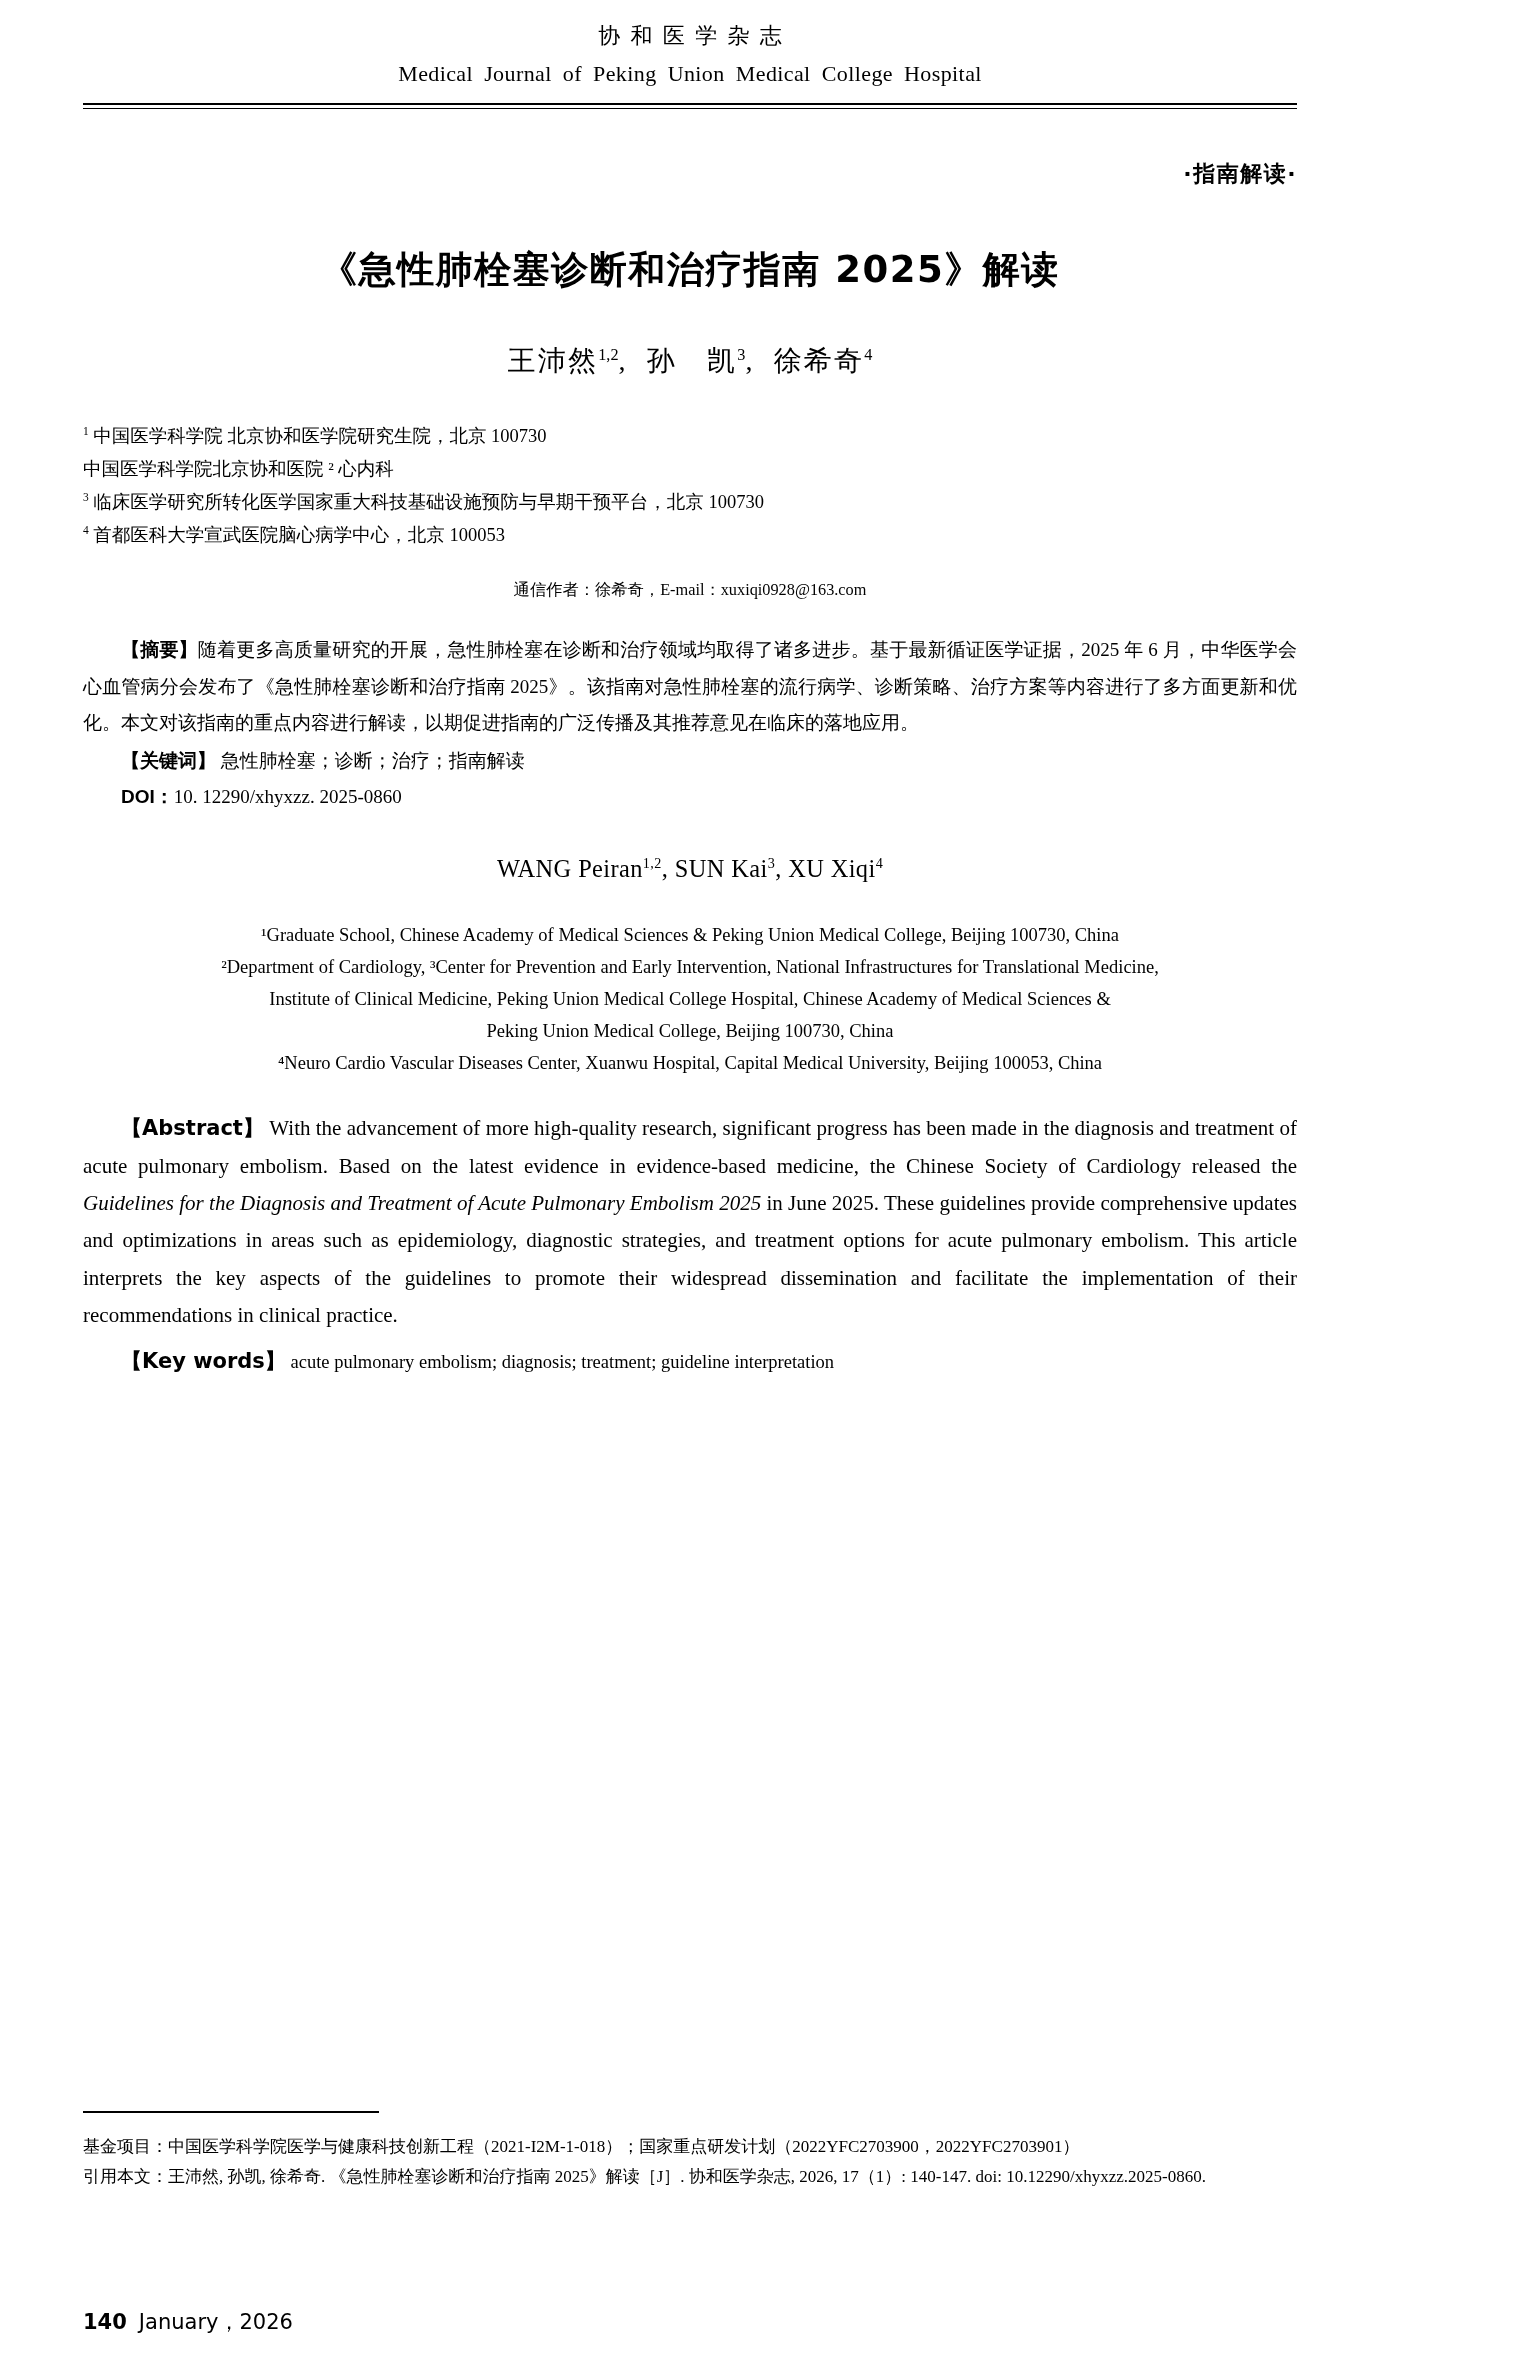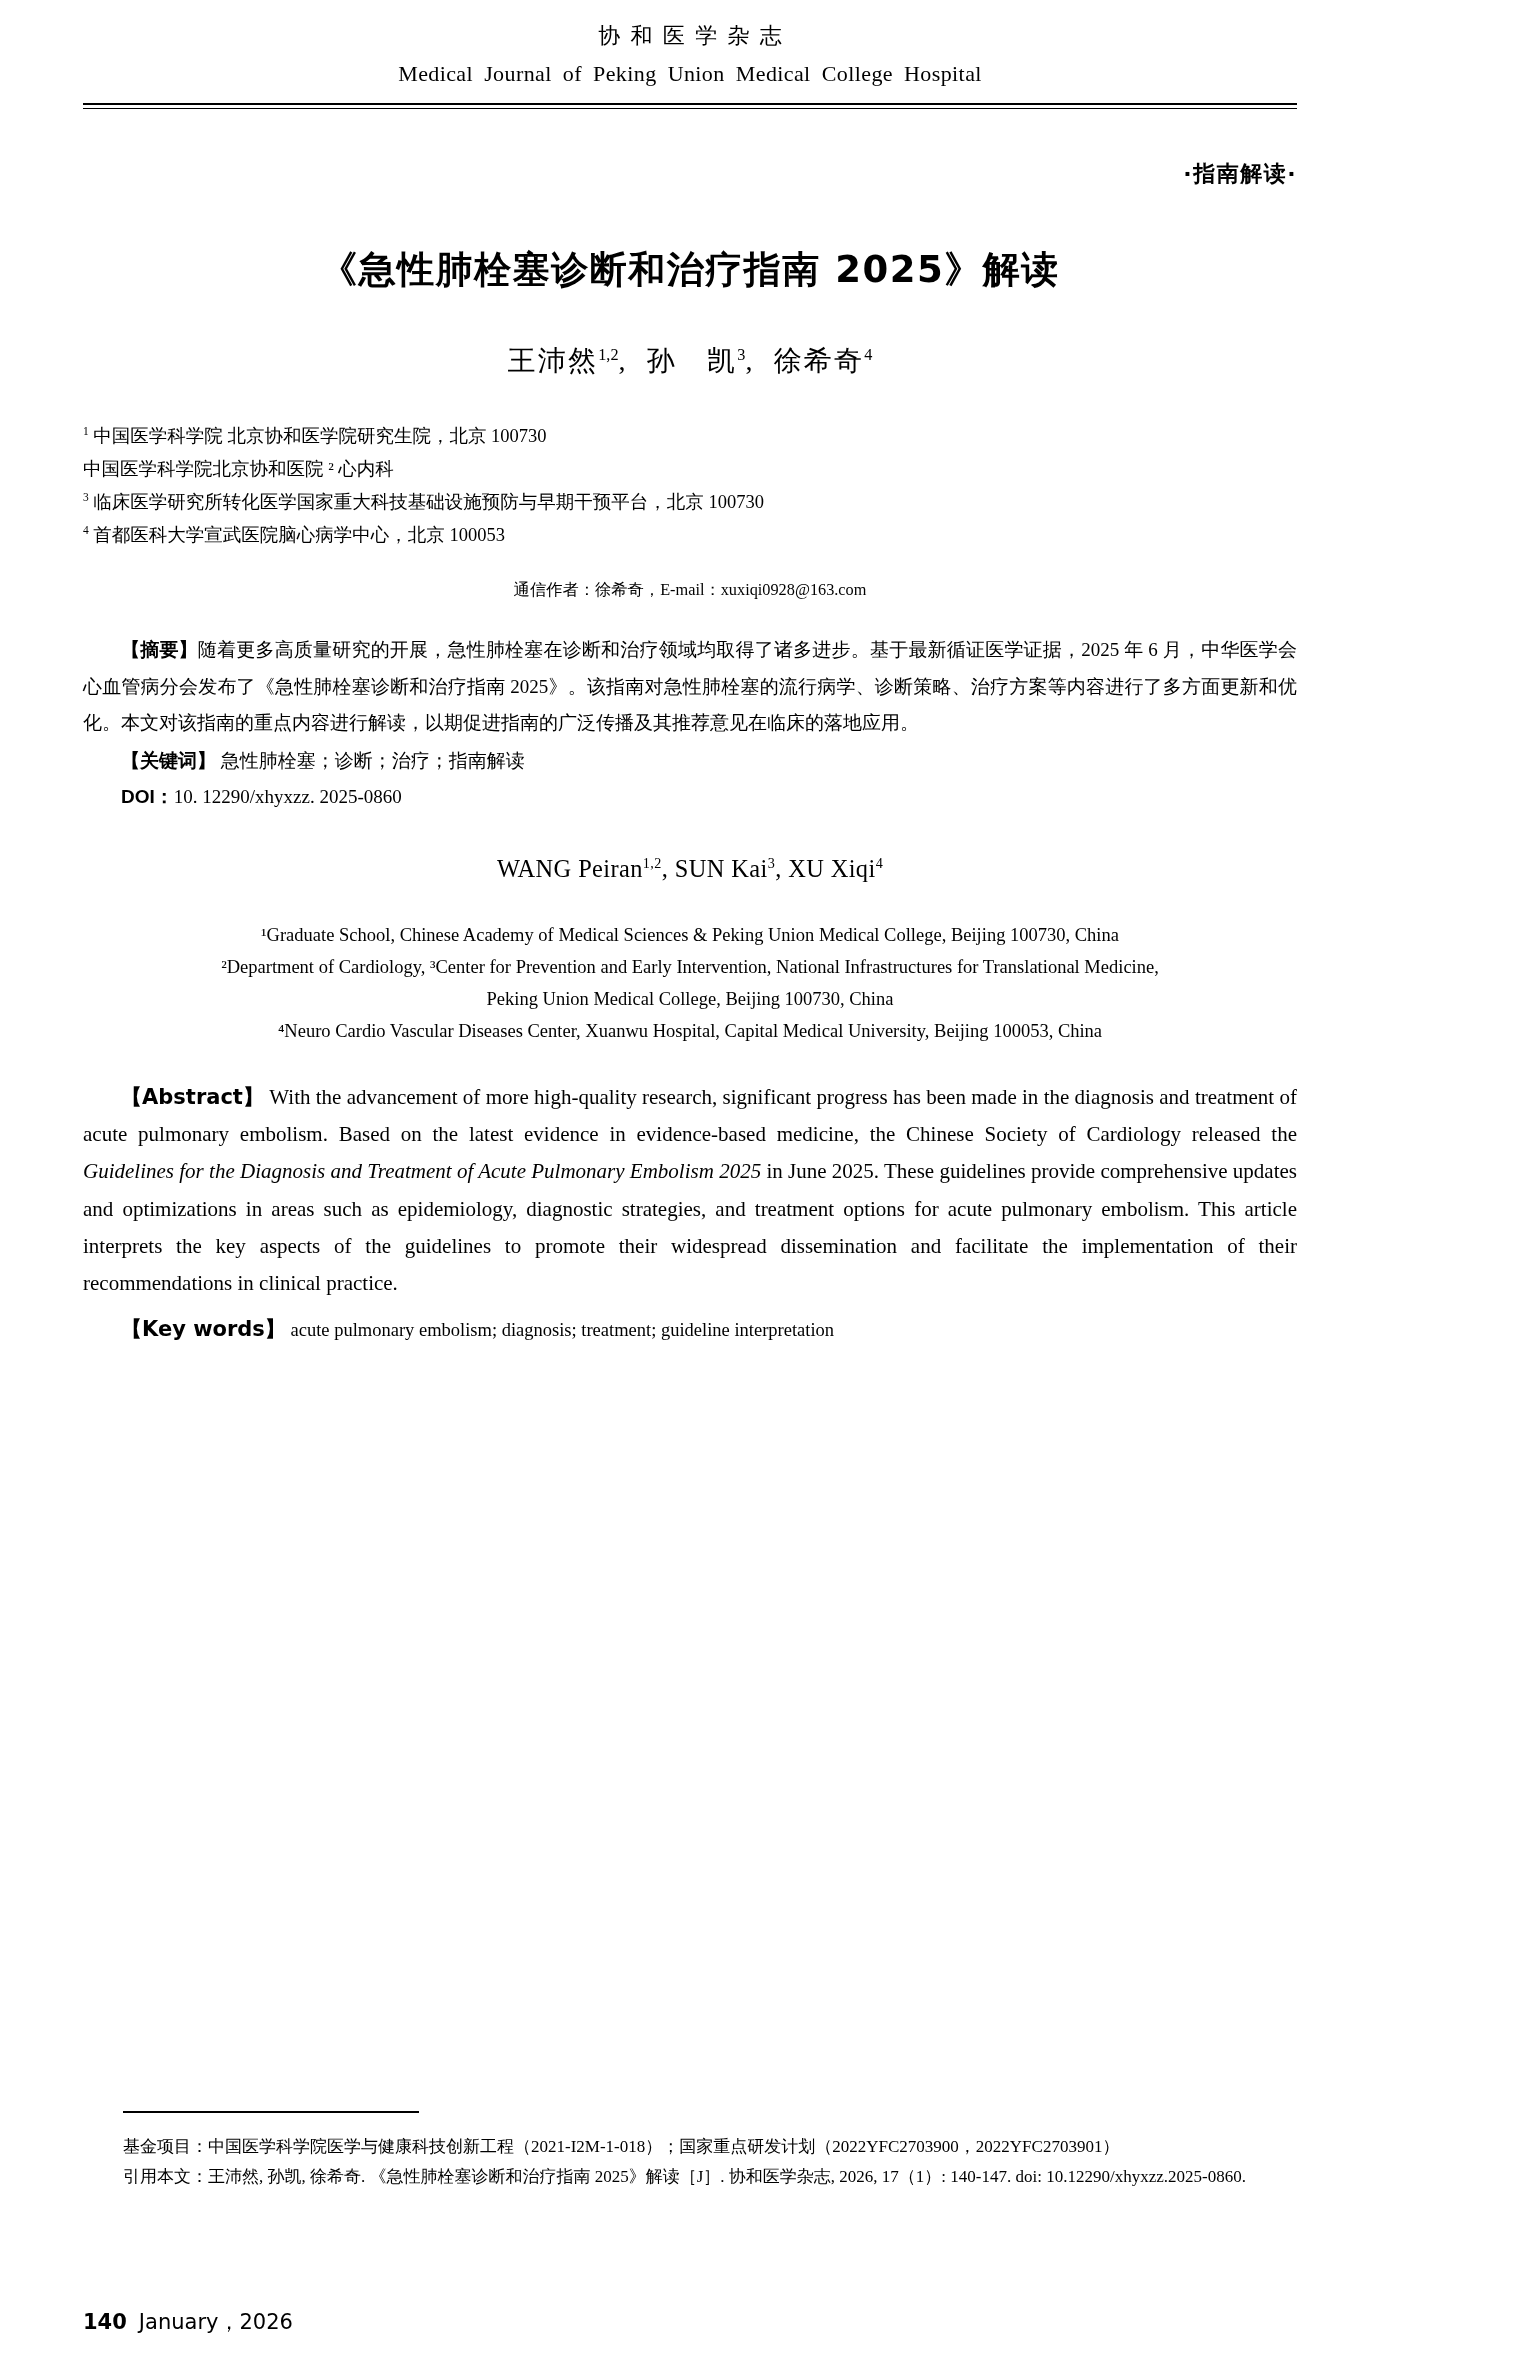--- a/index.html
+++ b/index.html
@@ -155,21 +155,20 @@
     line-height: 1.7;
   }
   .en-keywords .lbl { font-size: 21px; }
 
   
   .footnote-area {
     position: absolute;
     left: 83px;
     right: 74px;
     top: 2111px;
-    margin-left: 40px;
   }
   .footnote-rule {
     width: 296px;
     border-top: 2.2px solid #000;
     margin-bottom: 19px;
   }
   .footnote {
     font-size: 17px;
     line-height: 1.78;
   }
@@ -227,20 +226,21 @@
   </div>
 
 
   <div class="en-authors">
     <span><span>WANG Peiran</span><sup>1,2</sup></span>, <span><span>SUN Kai</span><sup>3</sup></span>, <span><span>XU Xiqi</span><sup>4</sup></span>
   </div>
 
   <div class="en-affil">
     <div>¹Graduate School, Chinese Academy of Medical Sciences &amp; Peking Union Medical College, Beijing 100730, China</div>
     <div>²Department of Cardiology, ³Center for Prevention and Early Intervention, National Infrastructures for Translational Medicine,</div>
+    <div>Institute of Clinical Medicine, Peking Union Medical College Hospital, Chinese Academy of Medical Sciences &amp;</div>
     <div>Peking Union Medical College, Beijing 100730, China</div>
     <div>⁴Neuro Cardio Vascular Diseases Center, Xuanwu Hospital, Capital Medical University, Beijing 100053, China</div>
   </div>
 
 
   <div class="en-abstract">
     <span class="indent2"></span><span class="lbl">【Abstract】</span> <span>With the advancement of more high-quality research, significant progress has been made in the diagnosis and treatment of acute pulmonary embolism. Based on the latest evidence in evidence-based medicine, the Chinese Society of Cardiology released the </span><i>Guidelines for the Diagnosis and Treatment of Acute Pulmonary Embolism 2025</i><span> in June 2025. These guidelines provide comprehensive updates and optimizations in areas such as epidemiology, diagnostic strategies, and treatment options for acute pulmonary embolism. This article interprets the key aspects of the guidelines to promote their widespread dissemination and facilitate the implementation of their recommendations in clinical practice.</span>
   </div>
 
   <div class="en-keywords">

